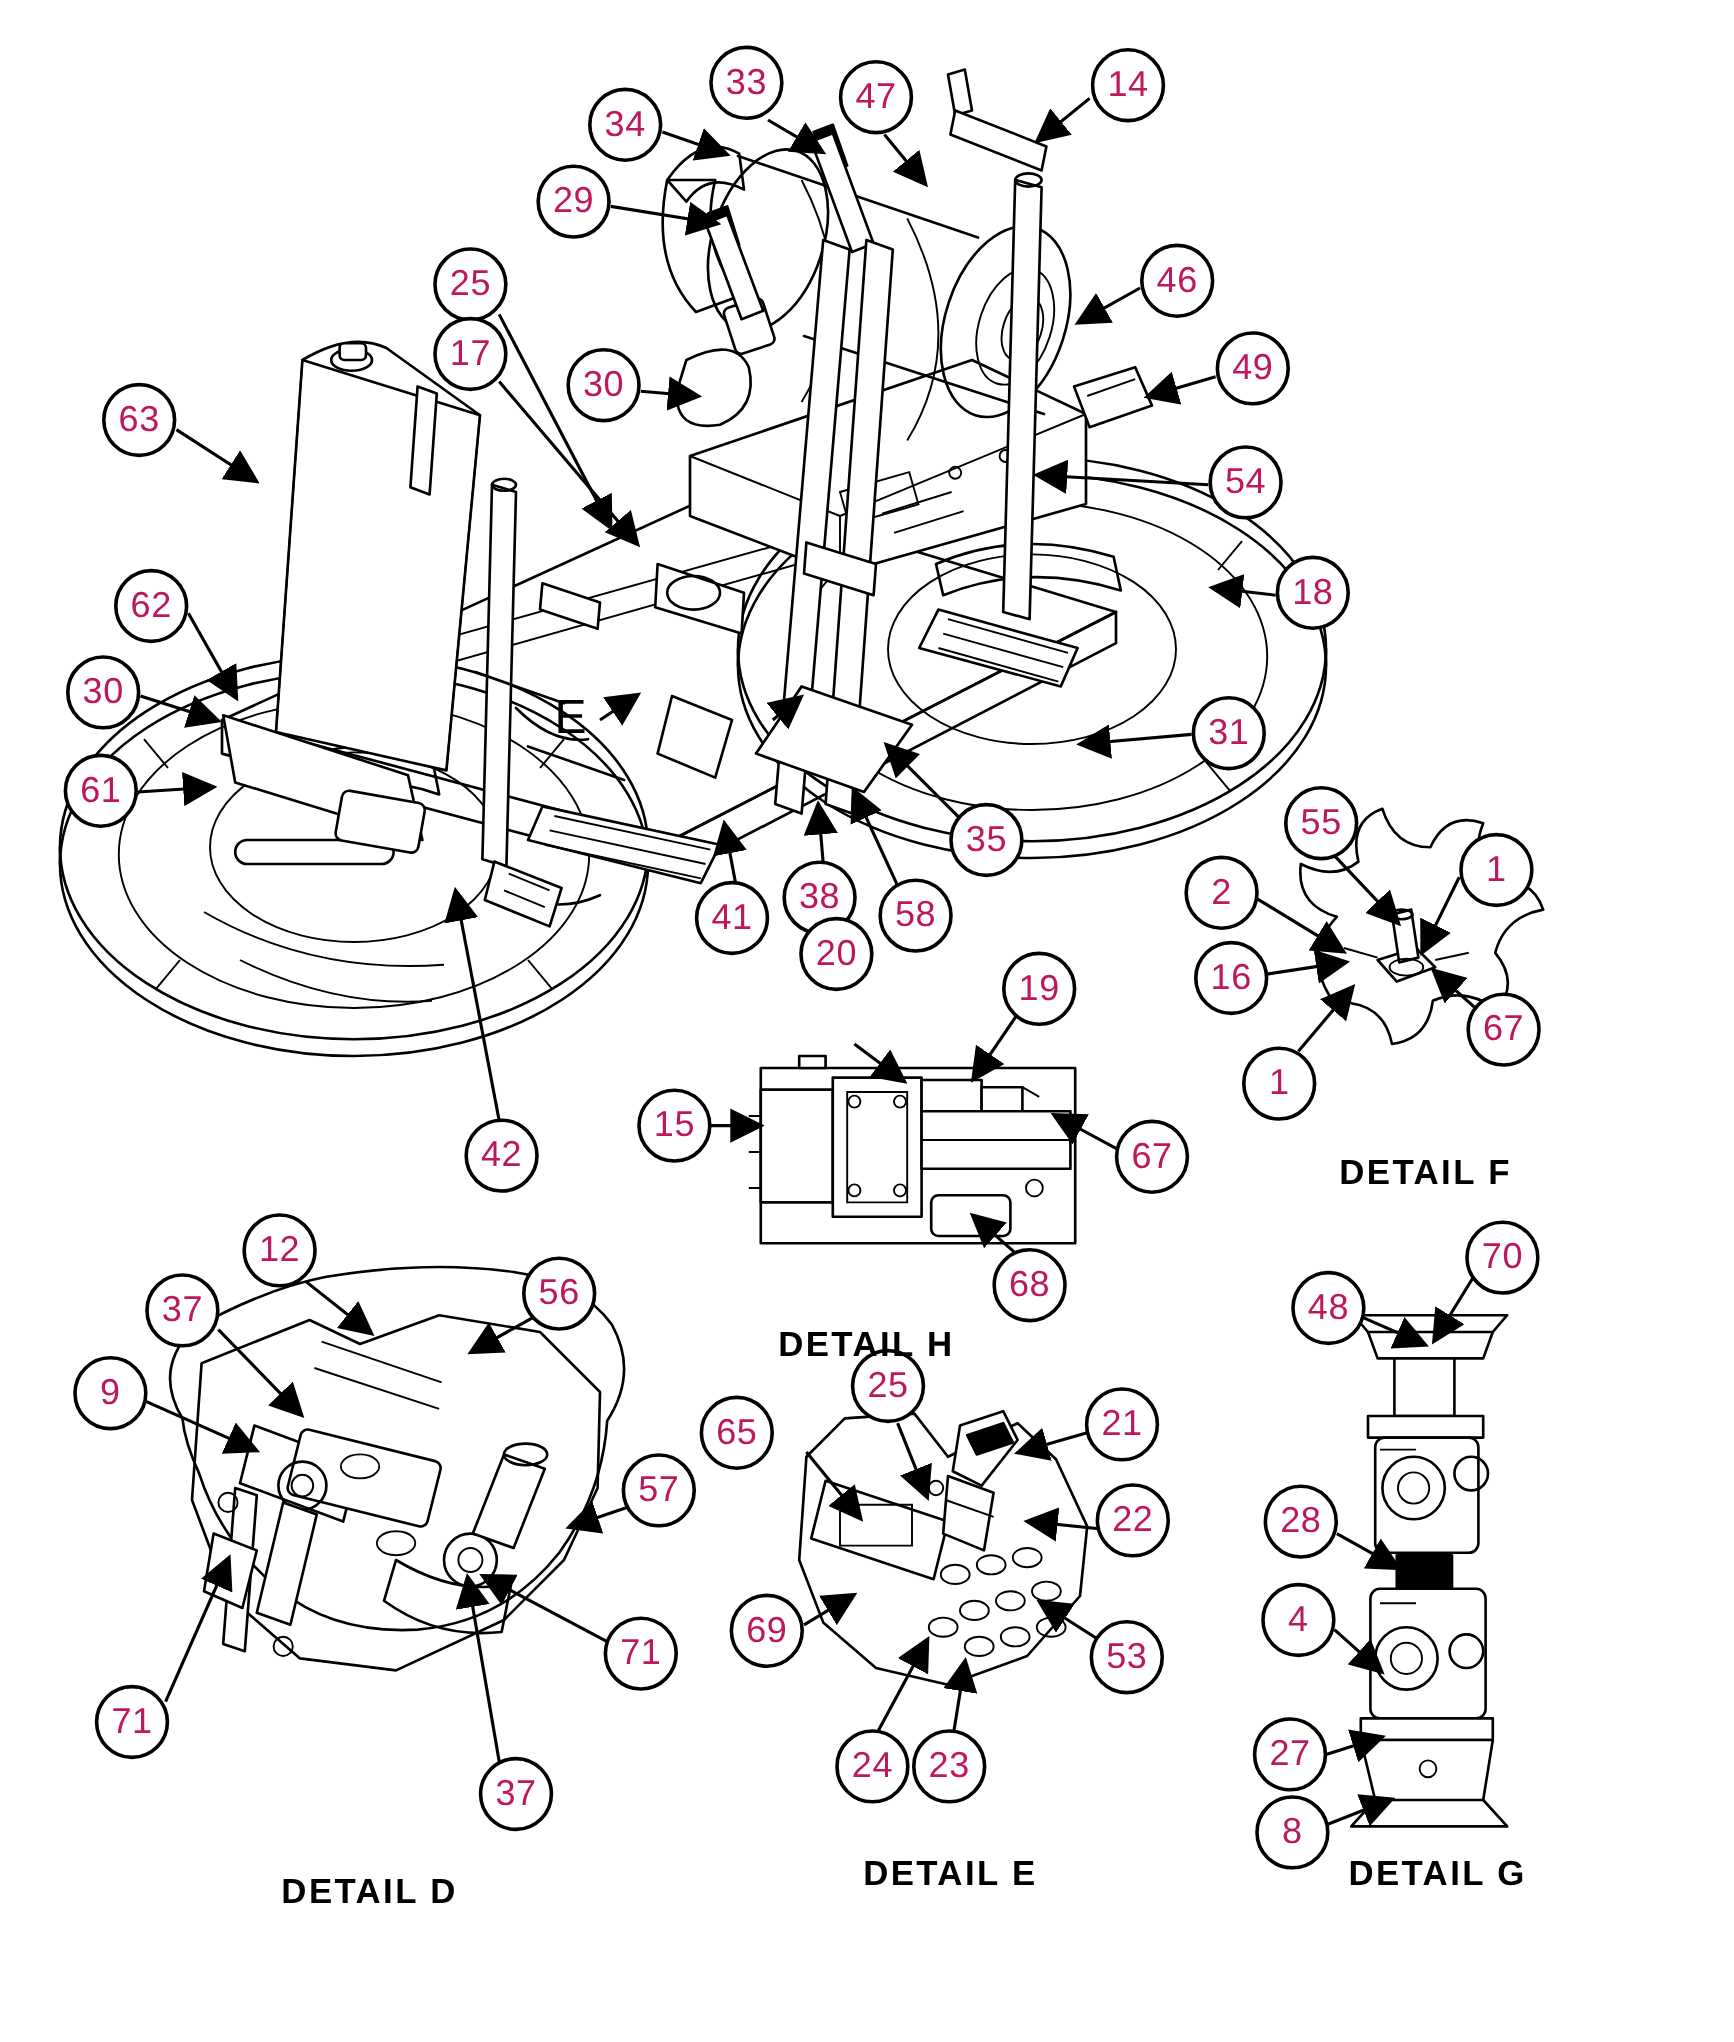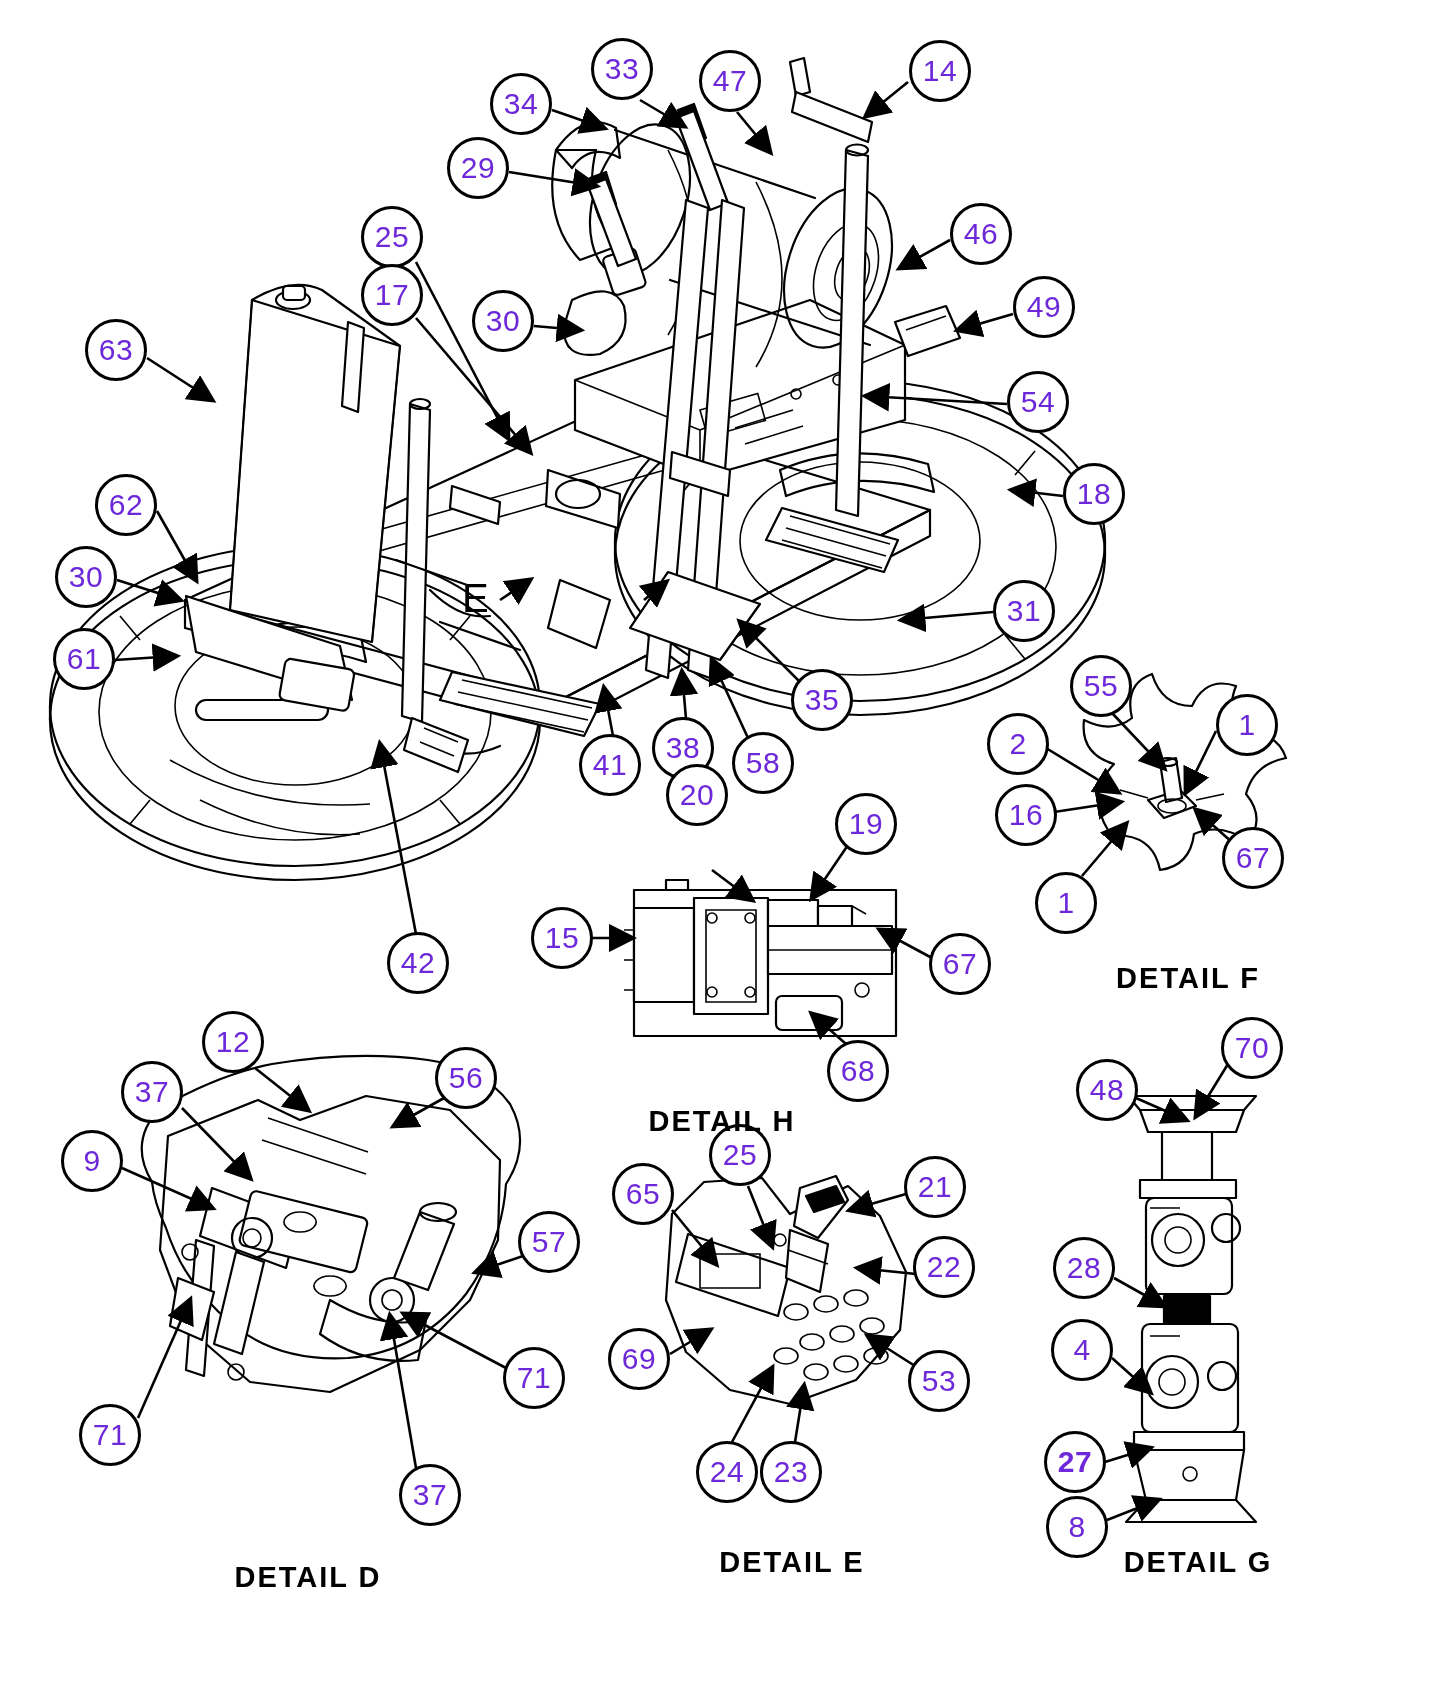--- a/index.html
+++ b/index.html
@@ -17,21 +17,21 @@
   }
   .callout {
     position: absolute;
     width: 62px;
     height: 62px;
     margin-left: -31px;
     margin-top: -31px;
     border: 3px solid #000;
     border-radius: 50%;
     background: #fff;
-    color: #6d28d9;
+    color: #be185d;
     font-size: 30px;
     font-weight: 400;
     display: flex;
     align-items: center;
     justify-content: center;
     box-sizing: border-box;
     z-index: 5;
     letter-spacing: 0.5px;
   }
   .detail-label {
@@ -390,31 +390,31 @@
       <div class="callout" style="left: 233px; top: 1042px;">12</div>
       <div class="callout" style="left: 466px; top: 1078px;">56</div>
       <div class="callout" style="left: 152px; top: 1092px;">37</div>
       <div class="callout" style="left: 92px; top: 1161px;">9</div>
       <div class="callout" style="left: 549px; top: 1242px;">57</div>
       <div class="callout" style="left: 534px; top: 1378px;">71</div>
       <div class="callout" style="left: 110px; top: 1435px;">71</div>
       <div class="callout" style="left: 430px; top: 1495px;">37</div>
       <div class="callout" style="left: 740px; top: 1155px;">25</div>
       <div class="callout" style="left: 935px; top: 1187px;">21</div>
-      <div class="callout" style="left: 643px; top: 1194px;">65</div>
+      <div class="callout" style="left: 614px; top: 1194px;">65</div>
       <div class="callout" style="left: 944px; top: 1267px;">22</div>
       <div class="callout" style="left: 639px; top: 1359px;">69</div>
       <div class="callout" style="left: 939px; top: 1381px;">53</div>
       <div class="callout" style="left: 727px; top: 1472px;">24</div>
       <div class="callout" style="left: 791px; top: 1472px;">23</div>
       <div class="callout" style="left: 1252px; top: 1048px;">70</div>
       <div class="callout" style="left: 1107px; top: 1090px;">48</div>
       <div class="callout" style="left: 1084px; top: 1268px;">28</div>
       <div class="callout" style="left: 1082px; top: 1350px;">4</div>
-      <div class="callout" style="left: 1075px; top: 1462px; font-weight: bold;">27</div>
+      <div class="callout" style="left: 1075px; top: 1462px;">27</div>
       <div class="callout" style="left: 1077px; top: 1527px;">8</div>
     </div>
 
   <div id="label-layer">
       <div class="detail-label" style="left: 1188px; top: 962px;">DETAIL  F</div>
       <div class="detail-label" style="left: 722px; top: 1063px; margin-top: 42px;">DETAIL  H</div>
       <div class="detail-label" style="left: 308px; top: 1561px;">DETAIL  D</div>
       <div class="detail-label" style="left: 792px; top: 1546px;">DETAIL  E</div>
       <div class="detail-label" style="left: 1198px; top: 1546px;">DETAIL  G</div>
     </div>

